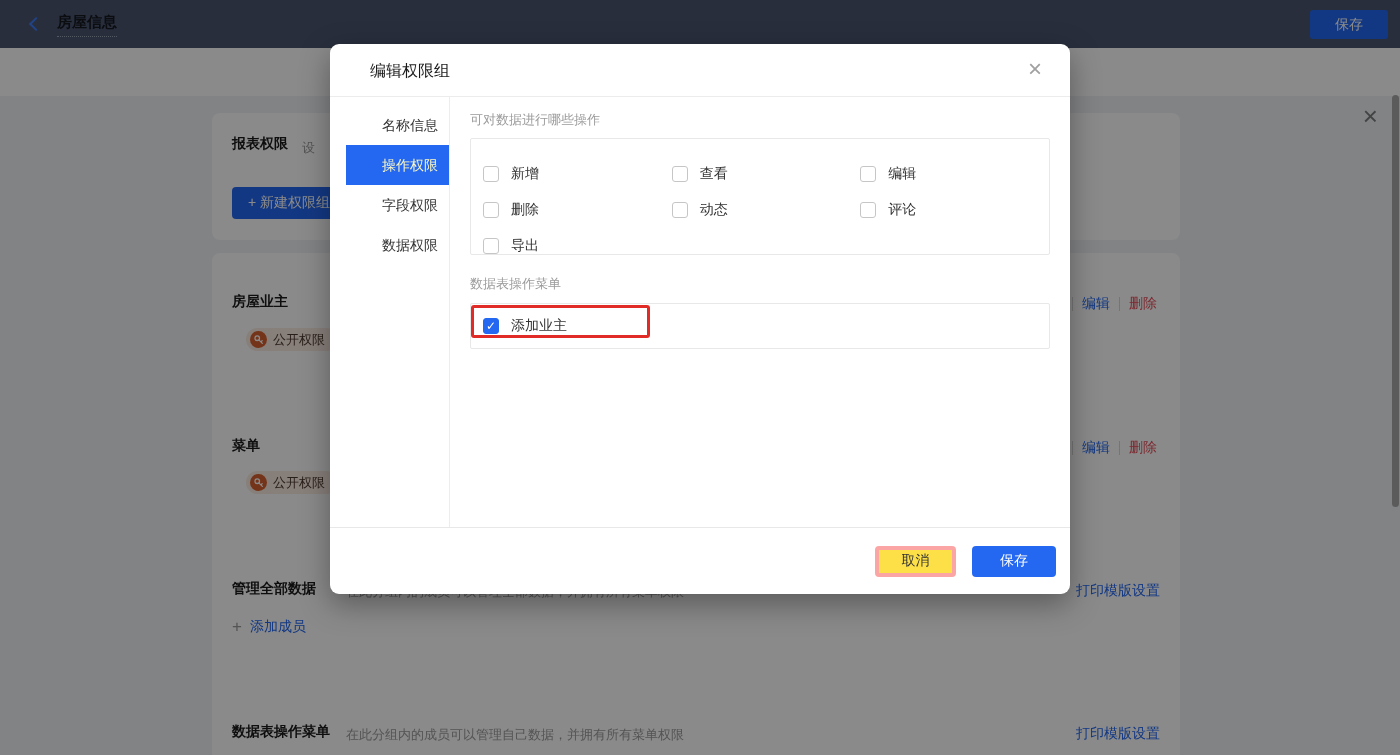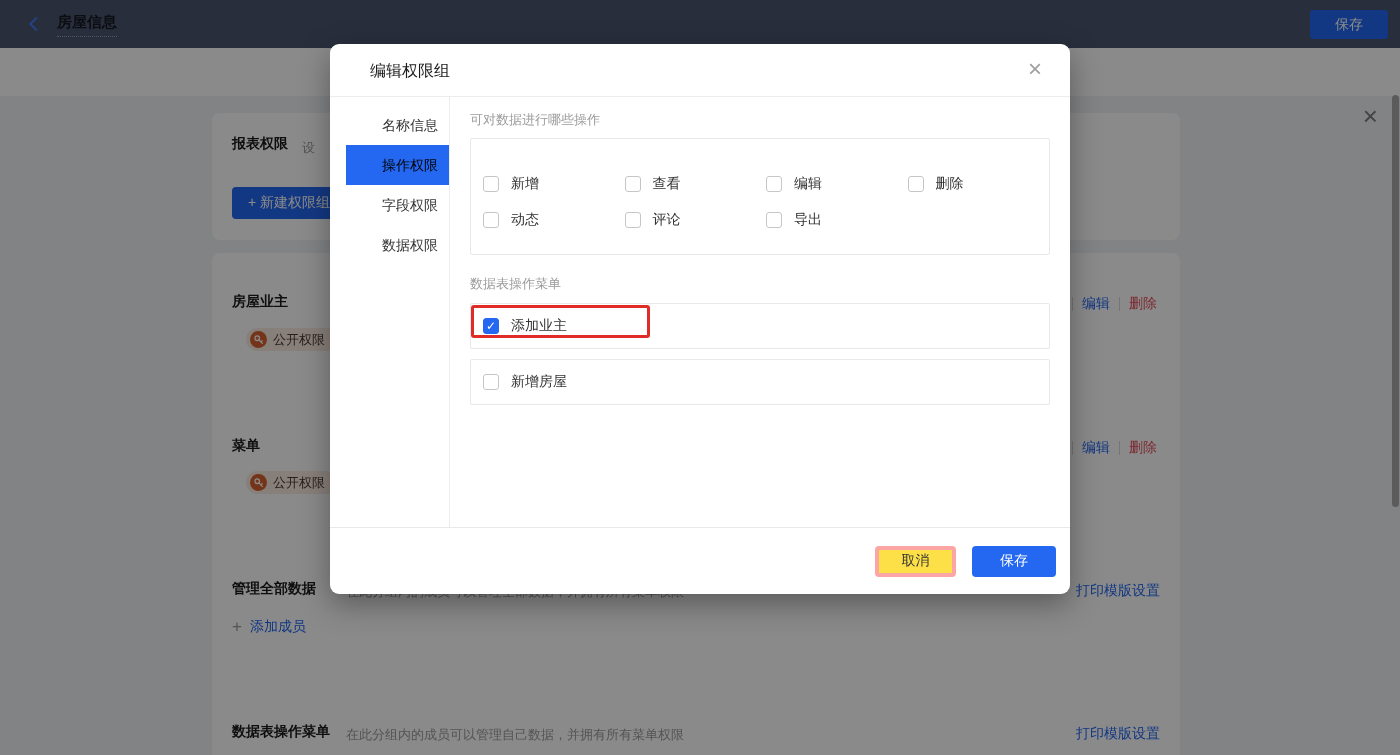--- a/index.html
+++ b/index.html
@@ -51,27 +51,27 @@
   .modal { position:absolute; left:330px; top:44px; width:740px; height:550px; background:#fff;
     border-radius:9px; z-index:100; box-shadow:0 10px 30px rgba(0,0,0,0.35); }
   .modal-header { position:relative; height:53px; border-bottom:1px solid #ececec; }
   .modal-title { position:absolute; left:40px; top:17px; font-size:16px; font-weight:500; color:#1a1a1a; }
   .modal-close { position:absolute; right:28px; top:13px; font-size:24px; line-height:24px; color:#a0a0a0; cursor:pointer; }
 
   .modal-body { display:flex; height:430px; }
   .tabs { width:120px; height:100%; border-right:1px solid #ededed; padding-top:8px; flex:none; }
   .tab { height:40px; line-height:40px; text-align:right; padding-right:11px; font-size:14px;
     color:#333; cursor:pointer; }
-  .tab.active { background:#2468f2; color:#000000;margin-left:16px; }
+  .tab.active { background:#2468f2; color:#fef9c3;margin-left:16px; }
 
   .content { position:relative; flex:1; padding:14px 20px 0 20px; }
   .grp-label { font-size:13px; color:#9b9b9b; }
   .box { border:1px solid #e8e8e8; border-radius:2px; width:580px; background:#fff; }
-  .box-grid { margin-top:9px; height:117px; display:grid; grid-template-columns:repeat(4,1fr);
-    grid-auto-rows:36px; padding:27px 0 0 12px; }
+  .box-grid { margin-top:9px; height:117px; display:grid; grid-template-columns:repeat(3,1fr);
+    grid-auto-rows:36px; padding:17px 0 0 12px; }
   .cb-item { display:flex; align-items:center; gap:12px; cursor:pointer; }
   .cb { width:16px; height:16px; border:1px solid #c6c6c6; border-radius:3px; background:#fff; flex:none;
     display:flex; align-items:center; justify-content:center; }
   .cb.checked { background:#2468f2; border-color:#2468f2; }
   .cb.checked i { font-style:normal; color:#fff; font-size:12px; font-weight:700; line-height:1; }
   .cb-label { font-size:14px; color:#333; }
 
   .box-single { margin-top:10px; height:46px; display:flex; align-items:center; padding-left:12px; position:relative; }
   .grp-label.mt { margin-top:20px; }
   .highlight-box { position:absolute; left:0; top:1px; width:179px; height:33px;
@@ -213,26 +213,20 @@
         <div class="box box-single">
           <div class="highlight-box"></div>
           <label class="cb-item">
             <span class="cb checked">
                 <i>✓</i>
               </span>
             <span class="cb-label">添加业主</span>
           </label>
         </div>
 
-        <div class="box box-single">
-          <label class="cb-item">
-            <span class="cb"></span>
-            <span class="cb-label">新增房屋</span>
-          </label>
-        </div>
       </div>
     </div>
 
     <div class="modal-footer">
       <button class="btn-cancel">取消</button>
       <button class="btn-save">保存</button>
     </div>
   </div>
 
 </div>

